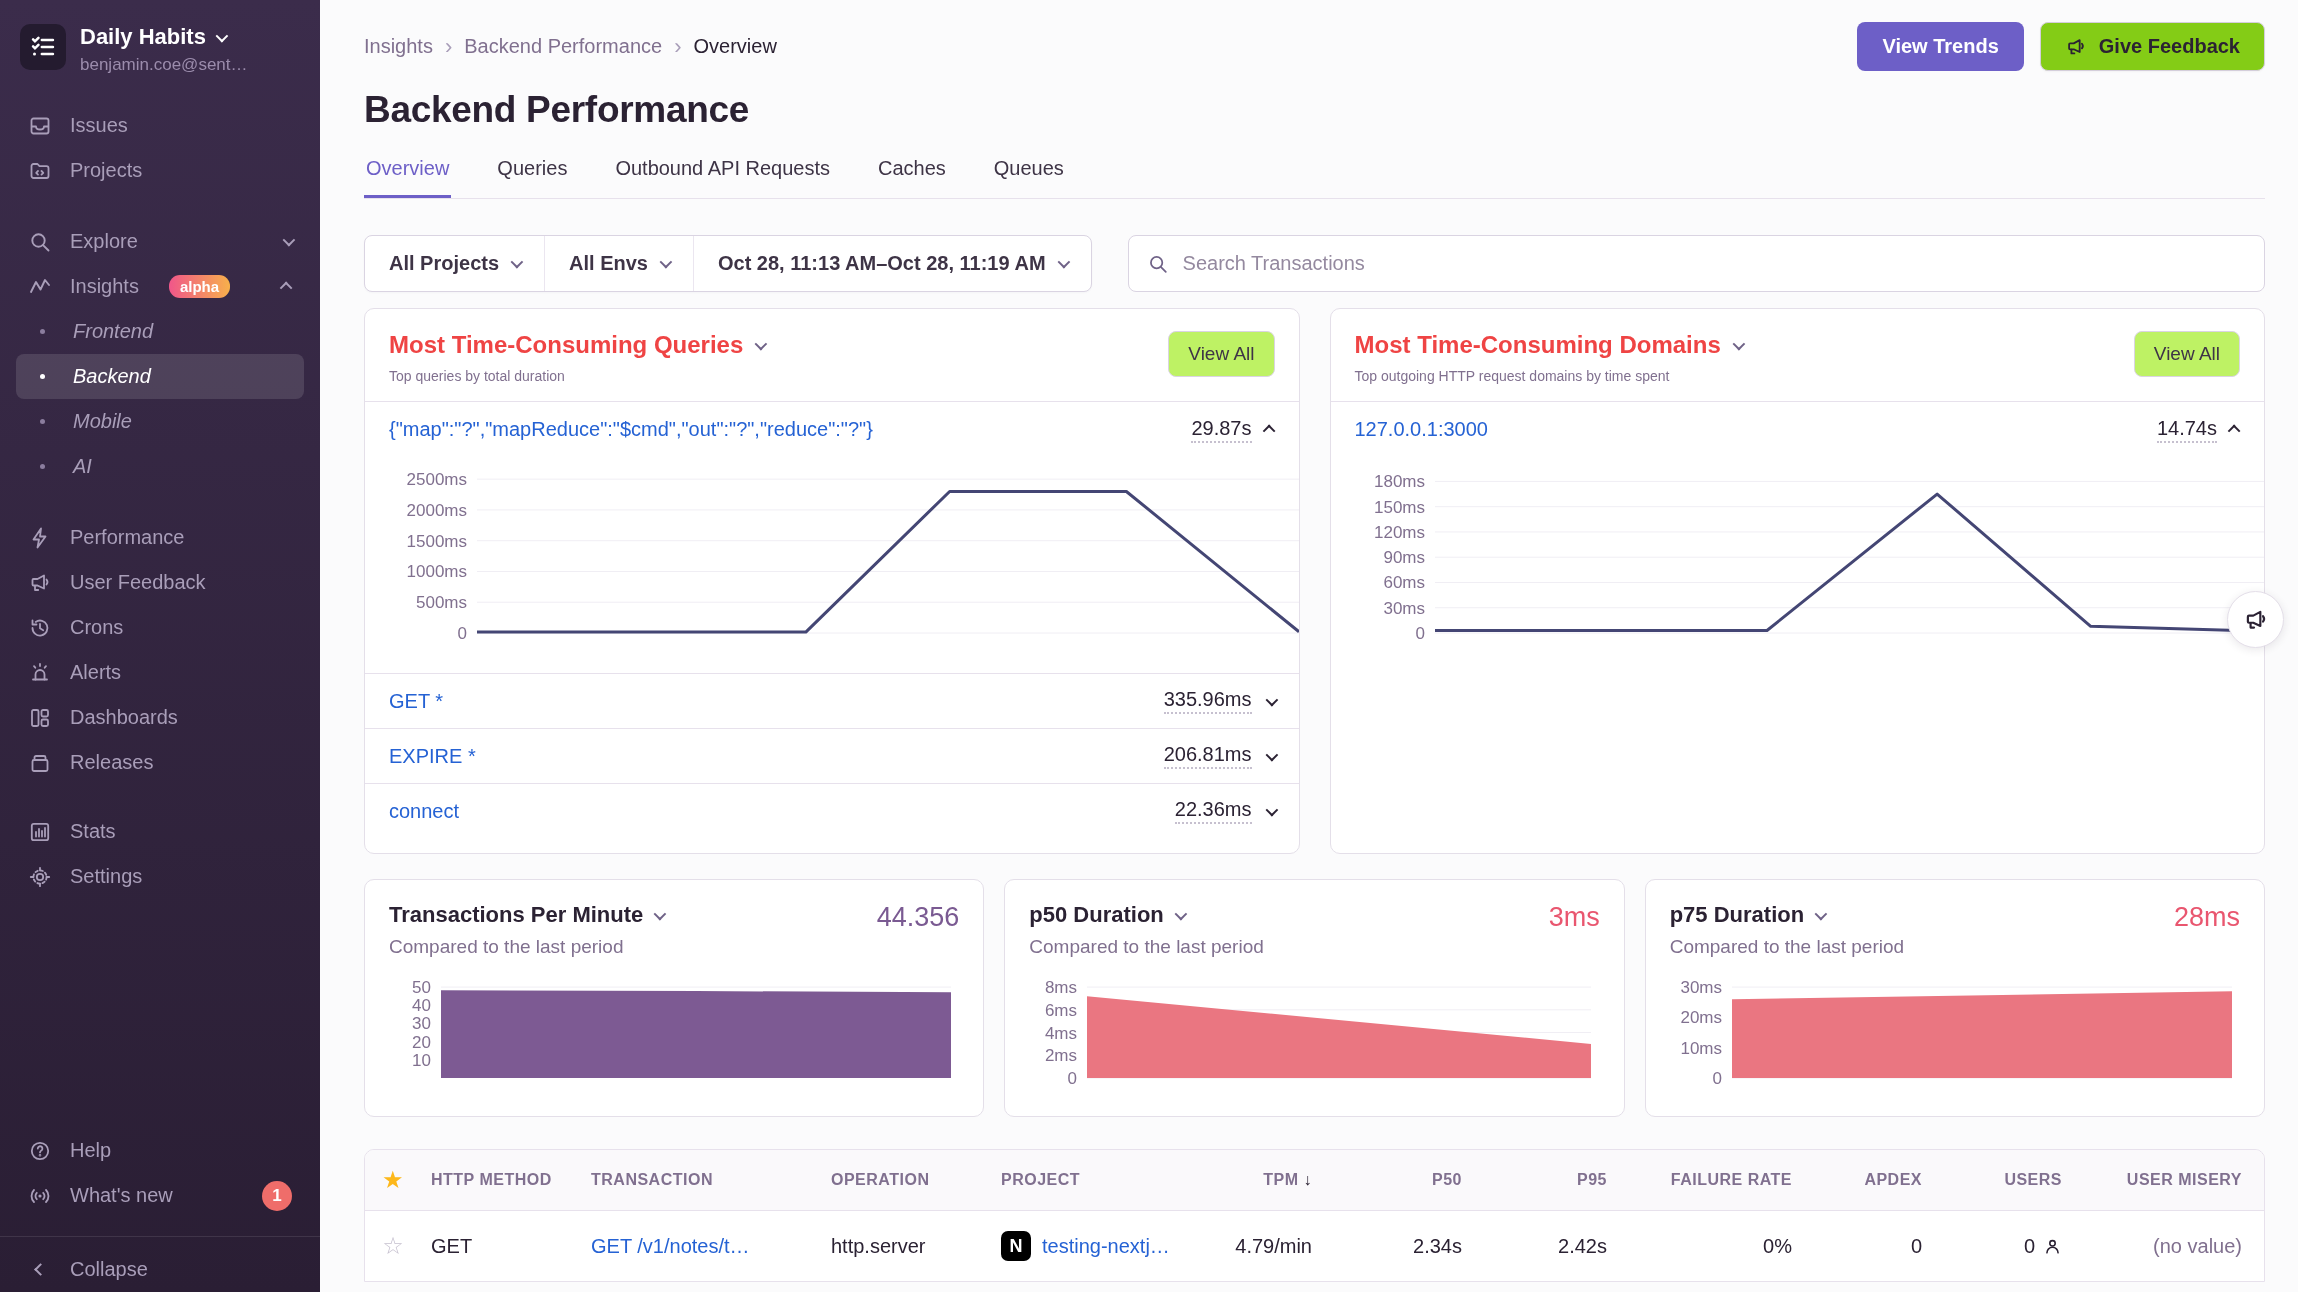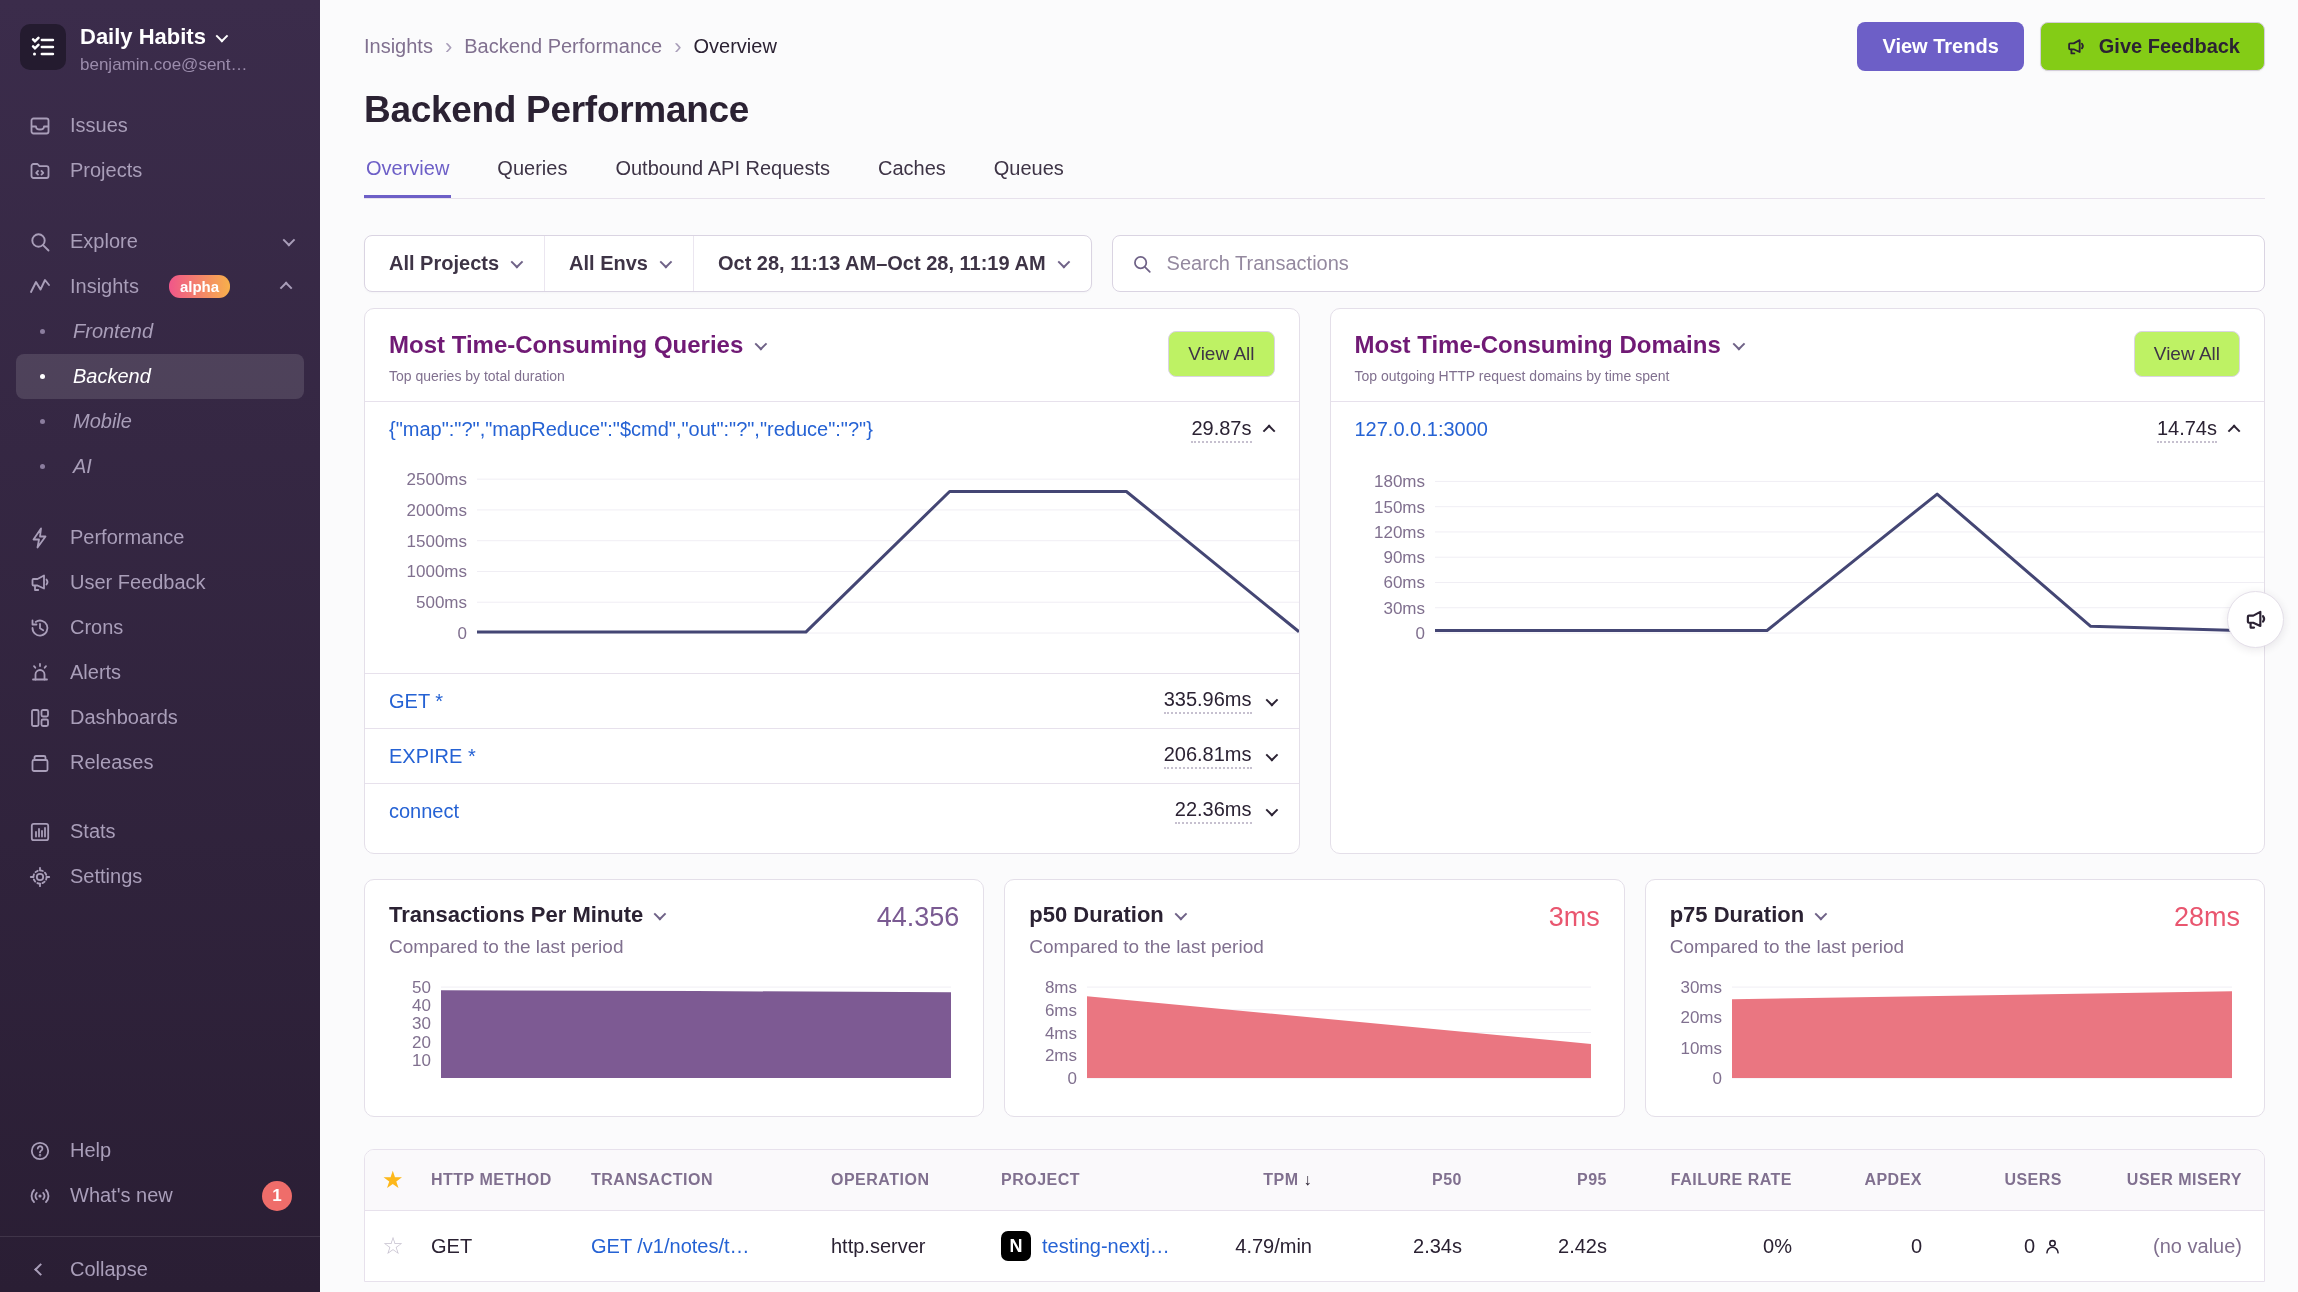--- a/index.html
+++ b/index.html
@@ -41,33 +41,33 @@
   .crumbs .last { color:#2B2233; }
   .actions { display:flex; gap:16px;align-items:flex-end; }
   .btn { font-size:20px; font-weight:700; border-radius:8px; padding:12px 24px; cursor:pointer; display:flex; align-items:center; gap:12px; border:1px solid transparent; }
   .btn.primary { background:#6D5FC7; color:#fff; }
   .btn.default { background:#84cc16; color:#2B2233; border-color:#D4CEDB; box-shadow:0 1px 2px rgba(43,34,51,0.04); }
   h1.page-title { font-size:37px; font-weight:700; color:#2B2233; margin-top:18px; letter-spacing:-0.3px; }
   .tabs { display:flex; gap:44px; margin-top:26px; border-bottom:1px solid #E7E1EC; }
   .tab { font-size:20px; color:#3E3446; padding:0 2px 15px; cursor:pointer; border-bottom:3px solid transparent; }
   .tab.active { color:#6D5FC7; border-bottom-color:#6D5FC7; }
 
-  .filter-row { display:flex; gap:20px; margin-top:36px; }
+  .filter-row { display:flex; gap:36px; margin-top:36px; }
   .pill-group { display:inline-flex; background:#fff; border:1px solid #DAD4E2; border-radius:8px; height:57px; align-items:stretch; box-shadow:0 1px 2px rgba(43,34,51,0.03); }
   .fseg { display:flex; align-items:center; gap:12px; padding:0 24px; font-size:20px; font-weight:700; color:#3E3446; cursor:pointer; }
   .fseg + .fseg { border-left:1px solid #EBE6F0; }
   .fseg .chev, .ptitle .chev, .mtitle .chev { color:#6F6287; }
   .search-box { flex:1; height:57px; background:#fff; border:1px solid #DAD4E2; border-radius:8px; display:flex; align-items:center; gap:14px; padding:0 18px; }
   .search-box input { border:none; outline:none; flex:1; font-size:20px; font-family:inherit; color:#2B2233; background:transparent; }
   .search-box input::placeholder { color:#94899F; }
 
   .panels { display:grid; grid-template-columns:1fr 1fr; gap:30px; margin-top:16px; }
   .panel { background:#fff; border:1px solid #E4DFE9; border-radius:10px; height:546px; overflow:hidden; }
   .phead { display:flex; justify-content:space-between; align-items:flex-start; padding:22px 24px 0; }
-  .ptitle { font-size:24px; font-weight:700; color:#701a75; display:flex; align-items:center; gap:12px; }
+  .ptitle { font-size:24px; font-weight:700; color:#ef4444; display:flex; align-items:center; gap:12px; }
   .psub { font-size:14px; color:#80708F; margin-top:9px; }
   .btn-viewall { background:#bef264; border:1px solid #DAD4E2; border-radius:8px; font-size:19px; font-weight:400; color:#3E3446; padding:11px 19px; cursor:pointer; }
   .pdivider { border-top:1px solid #E7E1EC; margin-top:17px; }
   .prow { height:55px; display:flex; justify-content:space-between; align-items:center; padding:0 24px; font-size:20px; }
   .prow.bordered { border-top:1px solid #E7E1EC; }
   a.link { color:#2562D4; text-decoration:none; cursor:pointer; }
   .pval { display:flex; align-items:center; gap:14px; color:#2B2233; }
   .dotted { border-bottom:2px dotted #C6C0CF; padding-bottom:1px; }
   .chart-wrap { height:200px; padding:4px 8px 0 8px; }
   .rowgap { height:16px; }

